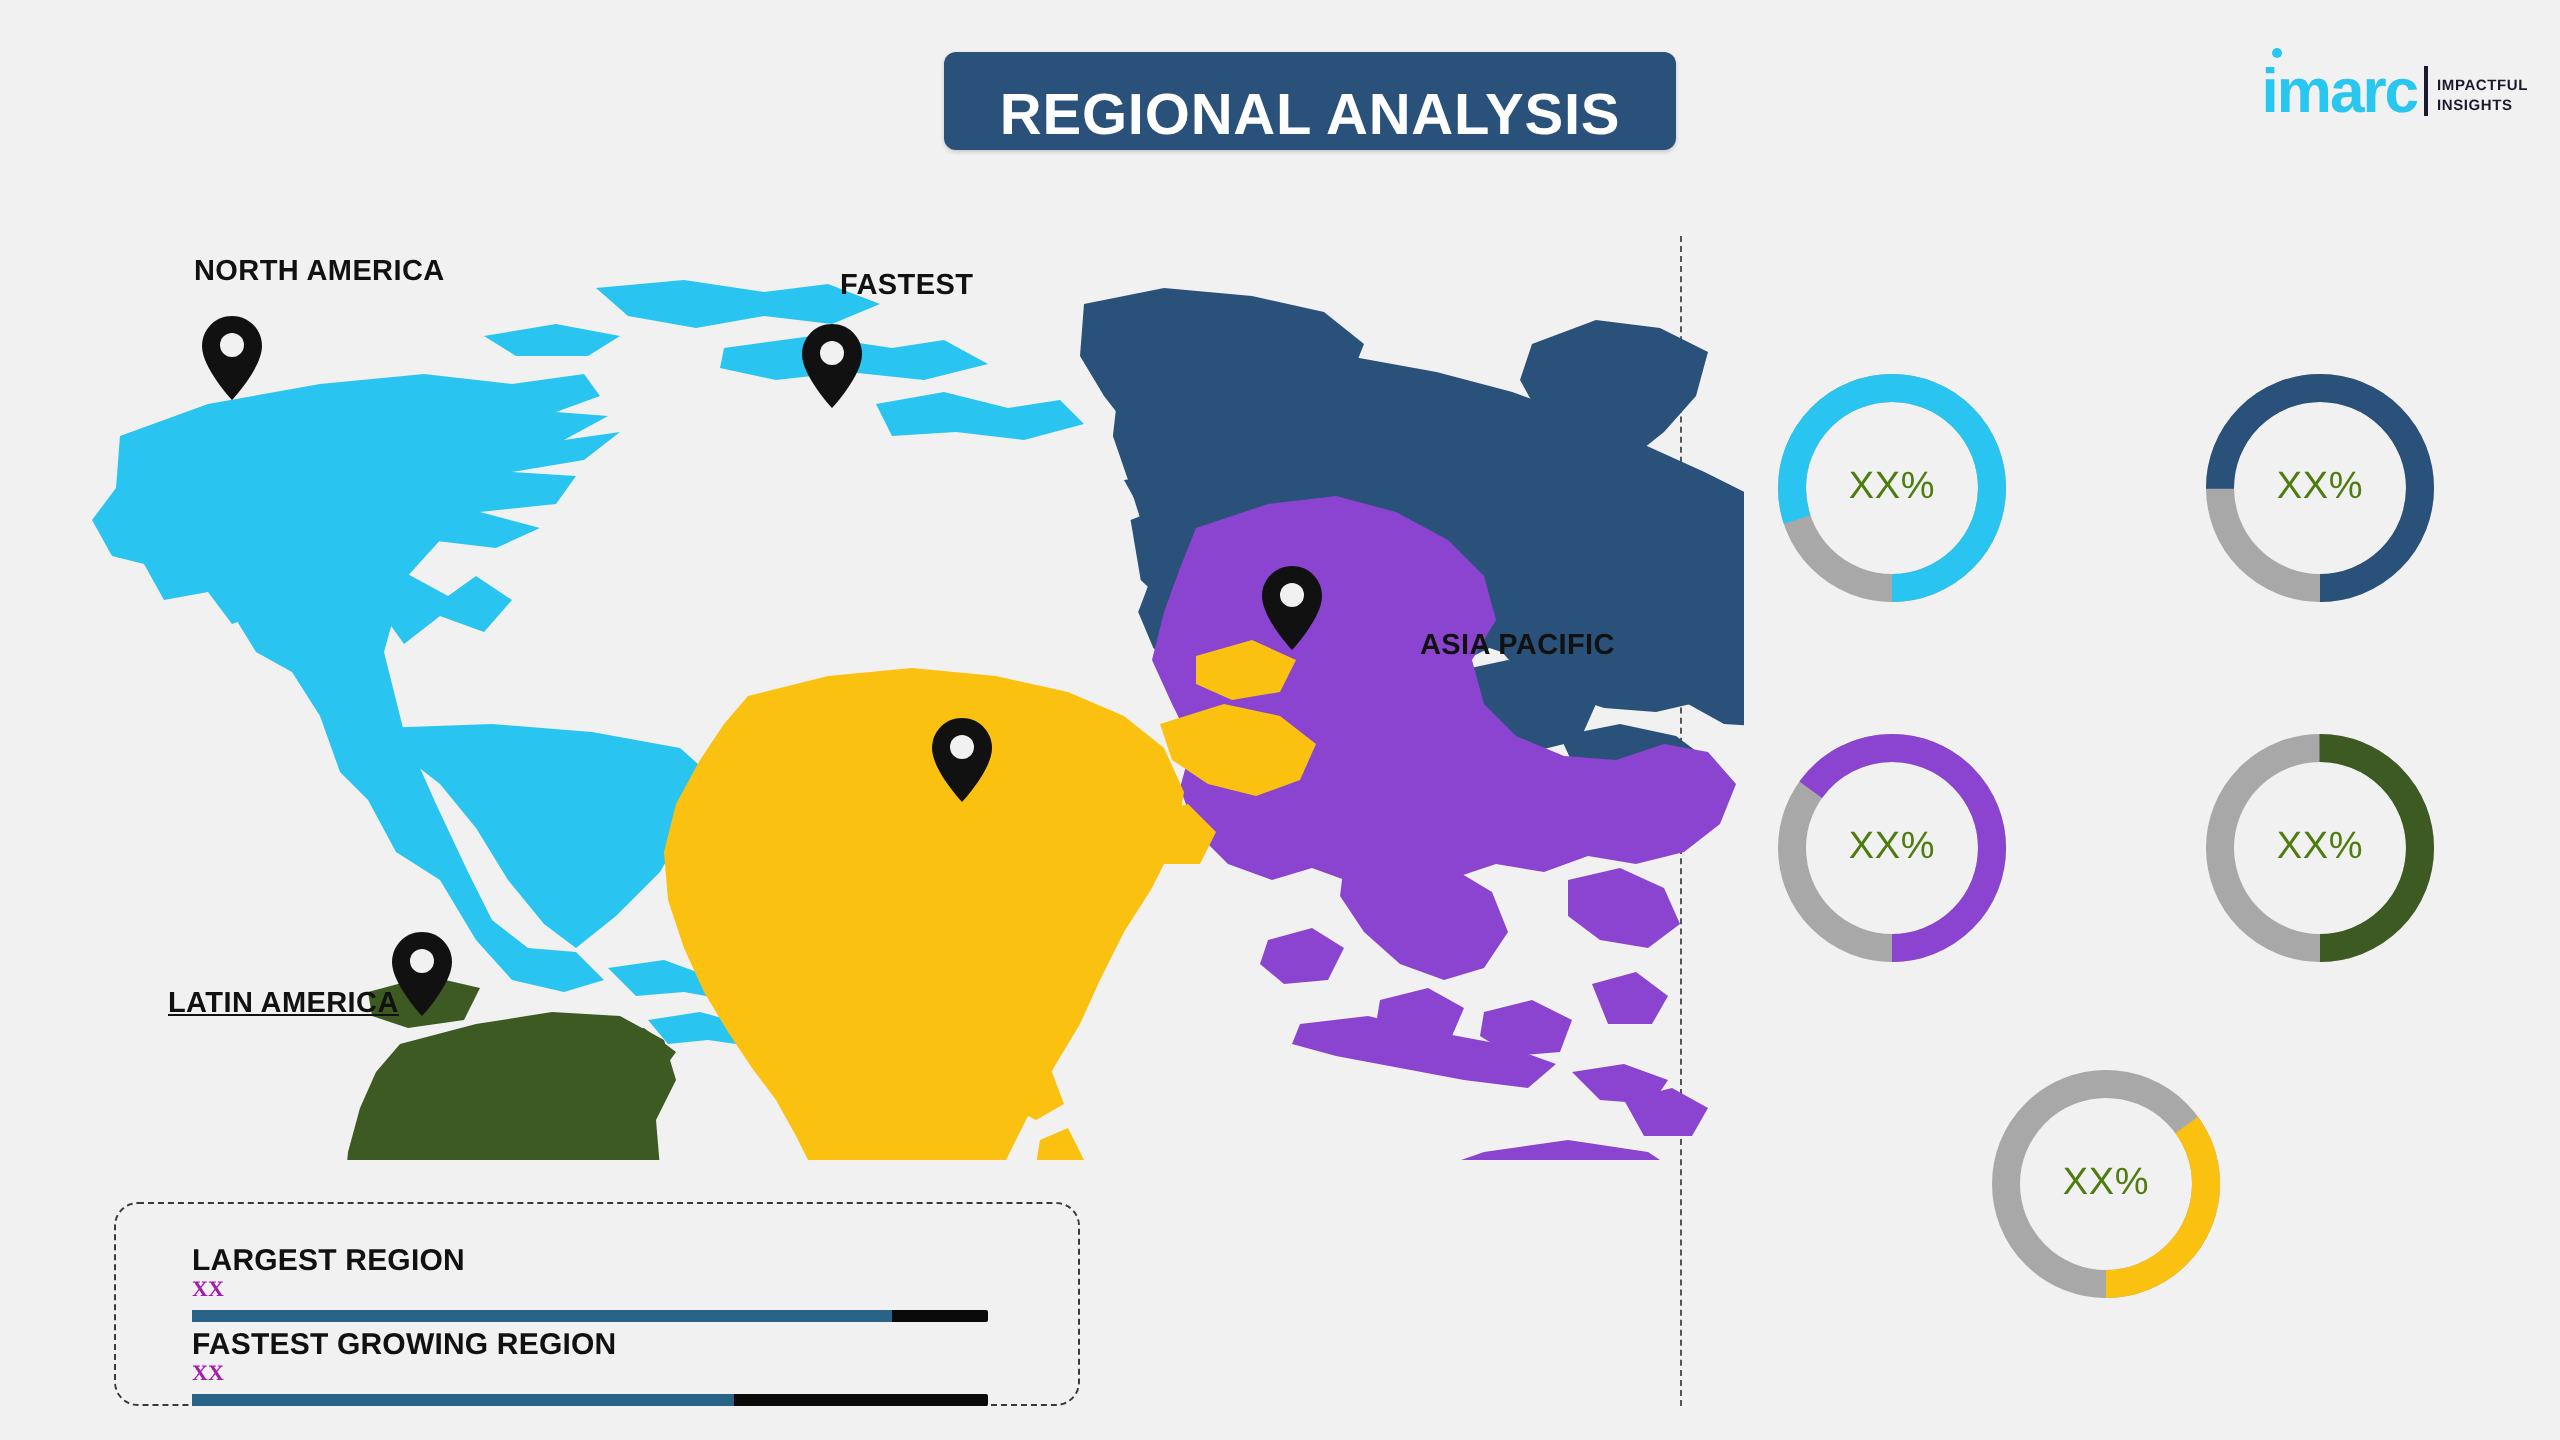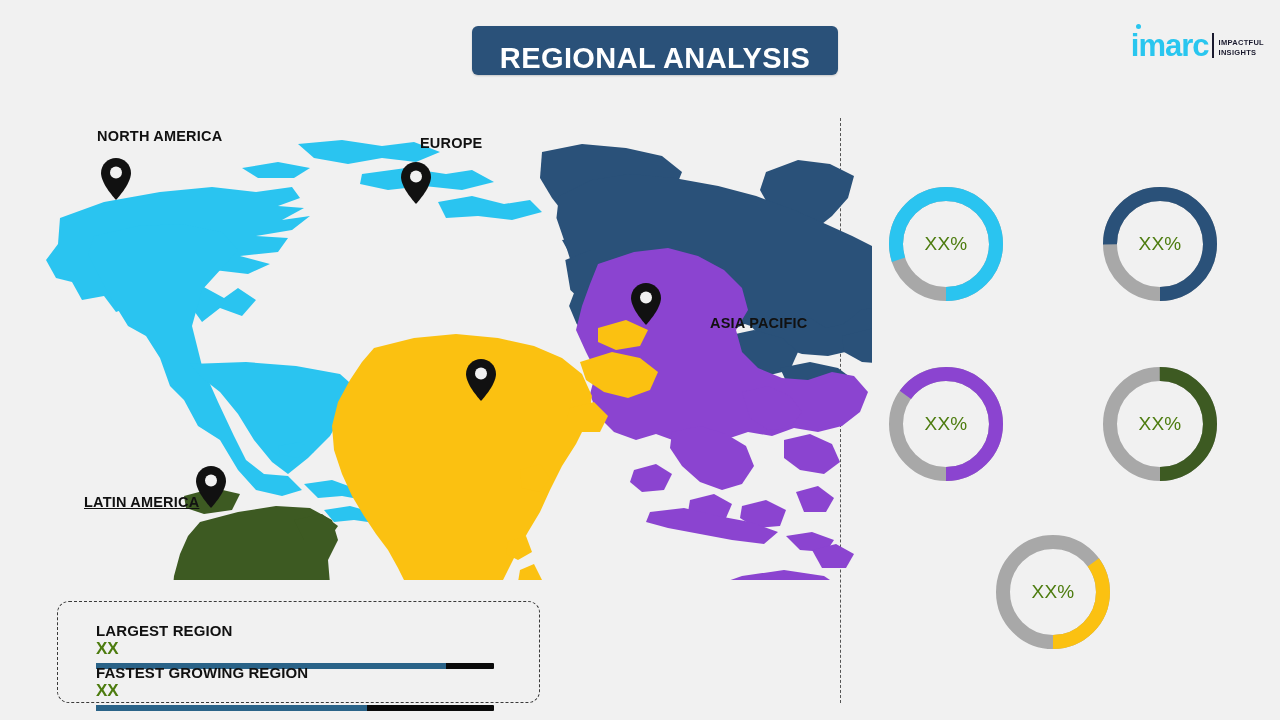--- a/index.html
+++ b/index.html
@@ -67,21 +67,21 @@
   
   .legend-box{
     position:absolute;left:57px;top:601px;width:481px;height:100px;
     border:1.4px dashed #3a3a3a;border-radius:12px;
   }
   .legend-row{position:absolute;left:38px;width:398px;}
   .legend-row.r1{top:20px;}
   .legend-row.r2{top:62px;}
   .legend-head{display:flex;align-items:baseline;justify-content:space-between;flex-direction:column;}
   .legend-name{font-size:15px;font-weight:bold;color:#111;letter-spacing:.1px;}
-  .legend-val{font-size:17px;font-weight:bold;color:#4d7c0f;}
+  .legend-val{font-size:11px;font-weight:bold;color:#a21caf;font-family:Liberation Serif, serif;}
   .legend-bar{margin-top:4px;height:6px;width:100%;background:#0a0a0a;position:relative;border-radius:1px;}
   .legend-bar > i{position:absolute;left:0;top:0;bottom:0;background:#2a6388;display:block;}
 
   
   .panel-title{
     position:absolute;left:890px;top:136px;width:350px;text-align:center;
     font-size:24px;font-weight:bold;color:#111;letter-spacing:.2px;
   }
   .donuts{position:absolute;left:860px;top:178px;width:400px;height:520px;}
   .donut{position:absolute;width:132px;height:132px;}
@@ -187,21 +187,21 @@
       </g>
 
       <g>
         <path fill="#3d5a22" d="M158 382 L196 372 L234 366 L268 368 L290 380 L296 400 L286 420 L288 444 L280 468 L268 492 L254 514 L242 534 L232 554 L224 574 L216 596 L210 618 L202 640 L194 658 L184 672 L172 664 L168 646 L172 626 L168 606 L160 588 L156 566 L150 546 L146 524 L140 502 L134 480 L130 458 L132 436 L138 414 L146 396 Z"></path>
         <path fill="#3d5a22" d="M142 356 L172 348 L198 354 L190 370 L162 374 L144 368 Z"></path>
         <path fill="#3d5a22" d="M252 380 L280 374 L296 386 L286 400 L262 400 Z"></path>
       </g>
     </svg>
 
     <div class="map-label lbl-na" style="top:-14px;left:55px">NORTH AMERICA</div>
-    <div class="map-label lbl-eu" style="top:-7px;left:378px">EUROPE</div>
+    <div class="map-label lbl-eu" style="top:-7px;left:378px">FASTEST</div>
     <div class="map-label lbl-ap" style="top:173px;left:668px">ASIA PACIFIC</div>
     <div class="map-label lbl-la" style="top:352px;left:42px">LATIN AMERICA</div>
   </div>
 
   <div class="pin" style="left:101px;top:158px">
     <svg width="30" height="42" viewBox="0 0 30 42">
         <path d="M15 0C6.7 0 0 6.7 0 15c0 11 15 27 15 27s15-16 15-27C30 6.7 23.3 0 15 0z" fill="#111"></path>
         <circle cx="15" cy="14.5" r="6" fill="#f1f1f1"></circle>
       </svg>
   </div>

